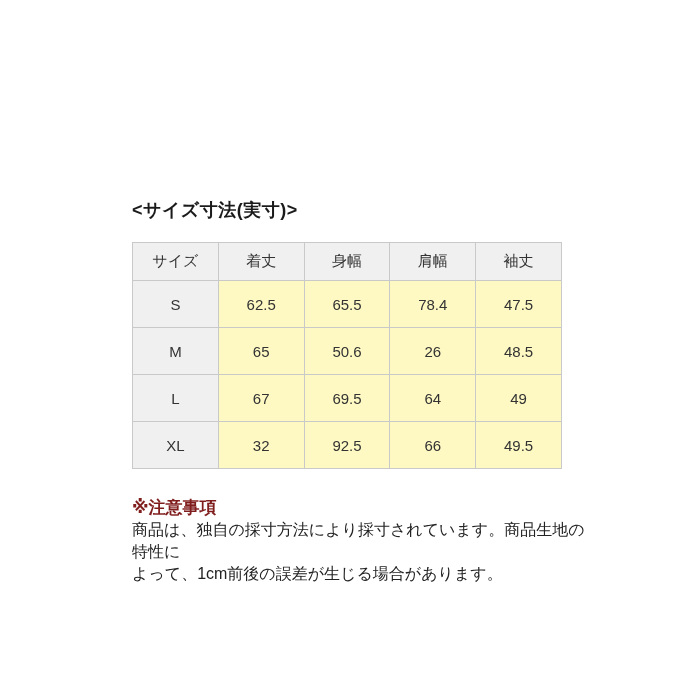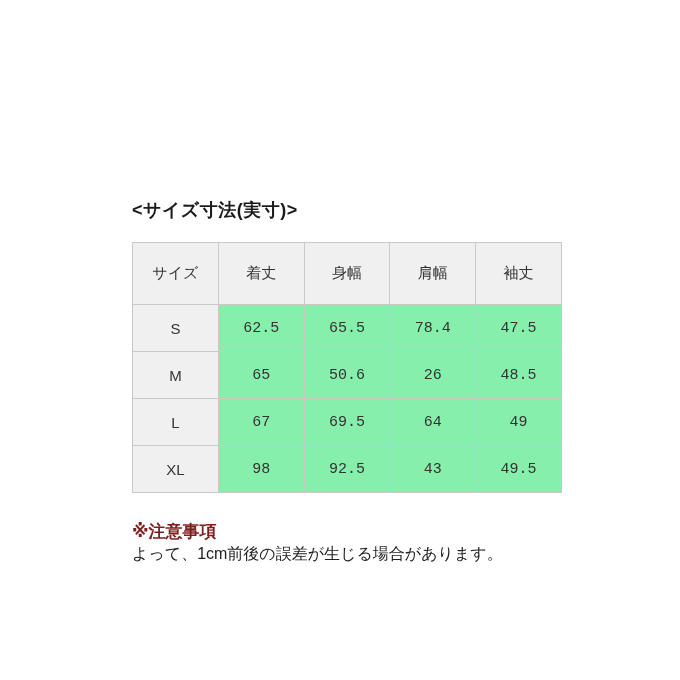--- a/index.html
+++ b/index.html
@@ -38,32 +38,31 @@
   table.size-table td {
     border: 1px solid #c9c9c9;
     text-align: center;
     vertical-align: middle;
     font-size: 15px;
     font-weight: normal;
     color: #333333;
     padding: 0;
   }
   table.size-table thead tr {
-    height: 62px;
+    height: 38px;
   }
   table.size-table tbody tr {
     height: 47px;
   }
   table.size-table thead th,
   table.size-table tbody th {
     background: #f0f0f0;
   }
   table.size-table tbody td {
-    background: #86efac;
-    font-family: Liberation Mono, monospace;
+    background: #fef9c3;
   }
   .notes {
     margin-top: 28px;
   }
   .notes-heading {
     font-size: 17px;
     line-height: 22px;
     font-weight: bold;
     color: #7f1d1d;
   }
@@ -107,26 +106,27 @@
       </tr>
       <tr>
         <th>L</th>
         <td>67</td>
         <td>69.5</td>
         <td>64</td>
         <td>49</td>
       </tr>
       <tr>
         <th>XL</th>
-        <td>98</td>
+        <td>32</td>
         <td>92.5</td>
-        <td>43</td>
+        <td>66</td>
         <td>49.5</td>
       </tr>
     </tbody>
   </table>
 
   <div class="notes">
     <div class="notes-heading">※注意事項</div>
+    <div class="notes-line">商品は、独自の採寸方法により採寸されています。商品生地の特性に</div>
     <div class="notes-line">よって、1cm前後の誤差が生じる場合があります。</div>
   </div>
 
 </div>
 
 </body></html>

